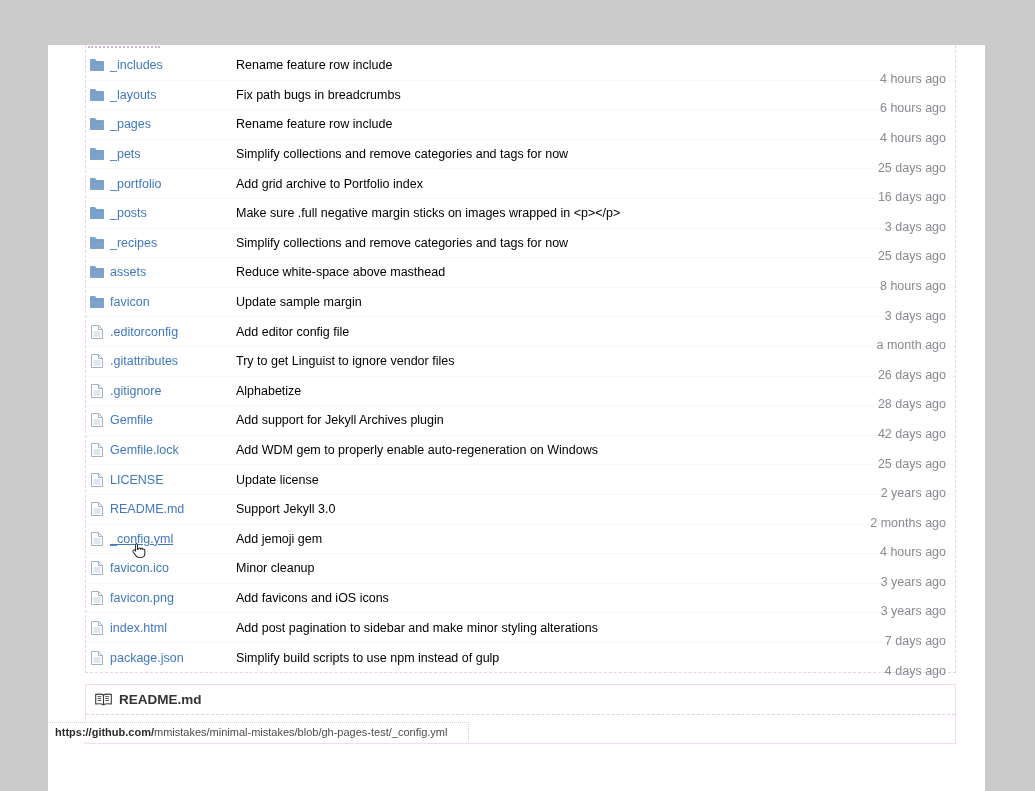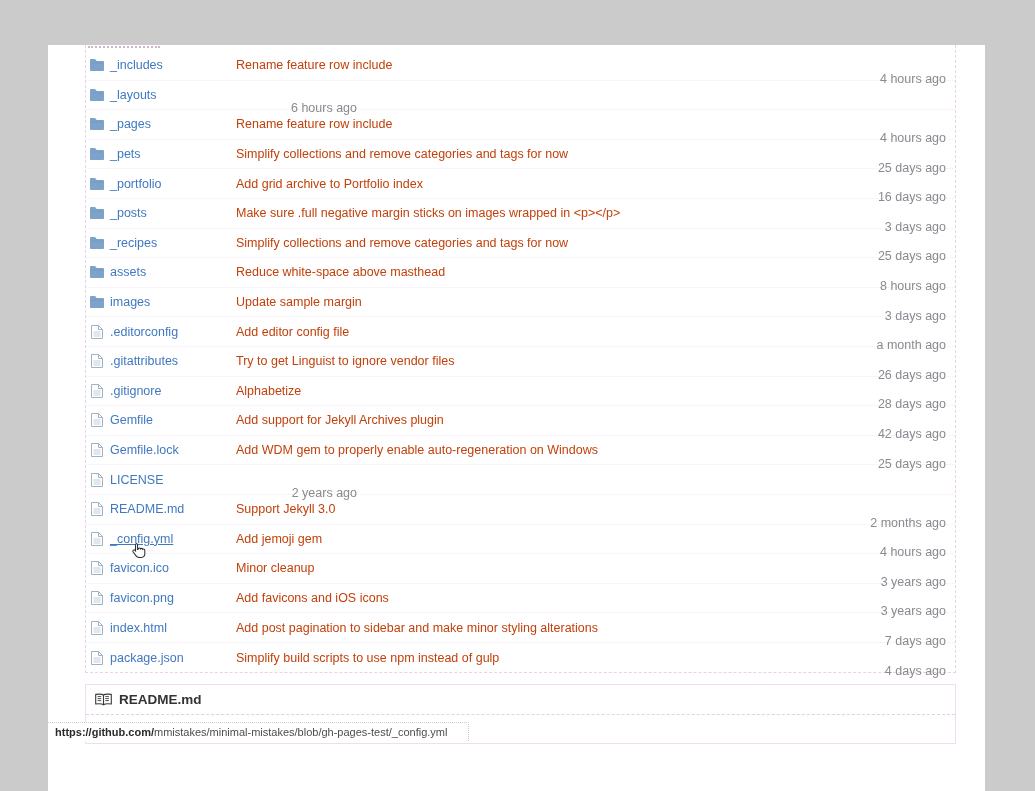--- a/index.html
+++ b/index.html
@@ -31,21 +31,21 @@
   }
   .file-row:last-child { border-bottom:none;align-items:center; }
   .col-name {
     flex:0 0 150px; display:flex; align-items:center;
     padding-left:3px; overflow:hidden; white-space:nowrap;
   }
   .col-name .icon { display:inline-flex; width:16px; justify-content:center; margin-right:5px; }
   a.file-link { color:#4078c0; text-decoration:none; cursor:pointer; }
   a.file-link.hovered { text-decoration:underline;text-align:right; }
   .col-msg { flex:1 1 auto; color:#888a8f; overflow:hidden; white-space:nowrap; }
-  a.msg-link { color:#c2410c; text-decoration:none; }
+  a.msg-link { color:#000000; text-decoration:none; }
   .col-age { flex:0 0 130px; text-align:right; padding-right:9px; color:#888a8f; white-space:nowrap;margin-top:27px; }
 
   
   .readme-box {
     position:absolute; left:37px; top:639px; width:871px; height:60px;
     border:1px solid #f2dcf2; background:#fff;
   }
   .readme-header {
     height:30px; display:flex; align-items:center; padding-left:9px;
     border-bottom:1px dashed #e6cfe6;
@@ -96,20 +96,23 @@
     <div class="col-name">
       <span class="icon" style="display: inline-flex;">
         <svg width="14" height="12" viewBox="0 0 14 12">
           <path fill="#7ea3ca" d="M13 2H6.7L5.6.6C5.4.2 5 0 4.6 0H1C.45 0 0 .45 0 1v10c0 .55.45 1 1 1h12c.55 0 1-.45 1-1V3c0-.55-.45-1-1-1z"></path>
           <path fill="#6d93bb" d="M1 3.5h12v1H1z" opacity="0.5"></path>
         </svg>
       </span>
 
       <a class="file-link">_layouts</a>
     </div>
+    <div class="col-msg">
+      <a class="msg-link">Fix path bugs in breadcrumbs</a>
+    </div>
     <div class="col-age">6 hours ago</div>
   </div>
         <div class="file-row">
     <div class="col-name">
       <span class="icon" style="display: inline-flex;">
         <svg width="14" height="12" viewBox="0 0 14 12">
           <path fill="#7ea3ca" d="M13 2H6.7L5.6.6C5.4.2 5 0 4.6 0H1C.45 0 0 .45 0 1v10c0 .55.45 1 1 1h12c.55 0 1-.45 1-1V3c0-.55-.45-1-1-1z"></path>
           <path fill="#6d93bb" d="M1 3.5h12v1H1z" opacity="0.5"></path>
         </svg>
       </span>
@@ -203,21 +206,21 @@
   </div>
         <div class="file-row">
     <div class="col-name">
       <span class="icon" style="display: inline-flex;">
         <svg width="14" height="12" viewBox="0 0 14 12">
           <path fill="#7ea3ca" d="M13 2H6.7L5.6.6C5.4.2 5 0 4.6 0H1C.45 0 0 .45 0 1v10c0 .55.45 1 1 1h12c.55 0 1-.45 1-1V3c0-.55-.45-1-1-1z"></path>
           <path fill="#6d93bb" d="M1 3.5h12v1H1z" opacity="0.5"></path>
         </svg>
       </span>
 
-      <a class="file-link">images</a>
+      <a class="file-link">favicon</a>
     </div>
     <div class="col-msg">
       <a class="msg-link">Update sample margin</a>
     </div>
     <div class="col-age">3 days ago</div>
   </div>
         <div class="file-row">
     <div class="col-name">
 
       <span class="icon" style="display: inline-flex;">
@@ -306,20 +309,23 @@
     <div class="col-name">
 
       <span class="icon" style="display: inline-flex;">
         <svg width="12" height="14" viewBox="0 0 12 14">
           <path fill="#fff" stroke="#9fb3c4" d="M.5.5h7l4 4v9H.5z"></path>
           <path fill="none" stroke="#9fb3c4" d="M7.5.5v4h4"></path>
           <path fill="none" stroke="#c3cfd9" d="M2.5 7h7M2.5 9h7M2.5 11h7"></path>
         </svg>
       </span>
       <a class="file-link">LICENSE</a>
+    </div>
+    <div class="col-msg">
+      <a class="msg-link">Update license</a>
     </div>
     <div class="col-age">2 years ago</div>
   </div>
         <div class="file-row">
     <div class="col-name">
 
       <span class="icon" style="display: inline-flex;">
         <svg width="12" height="14" viewBox="0 0 12 14">
           <path fill="#fff" stroke="#9fb3c4" d="M.5.5h7l4 4v9H.5z"></path>
           <path fill="none" stroke="#9fb3c4" d="M7.5.5v4h4"></path>

